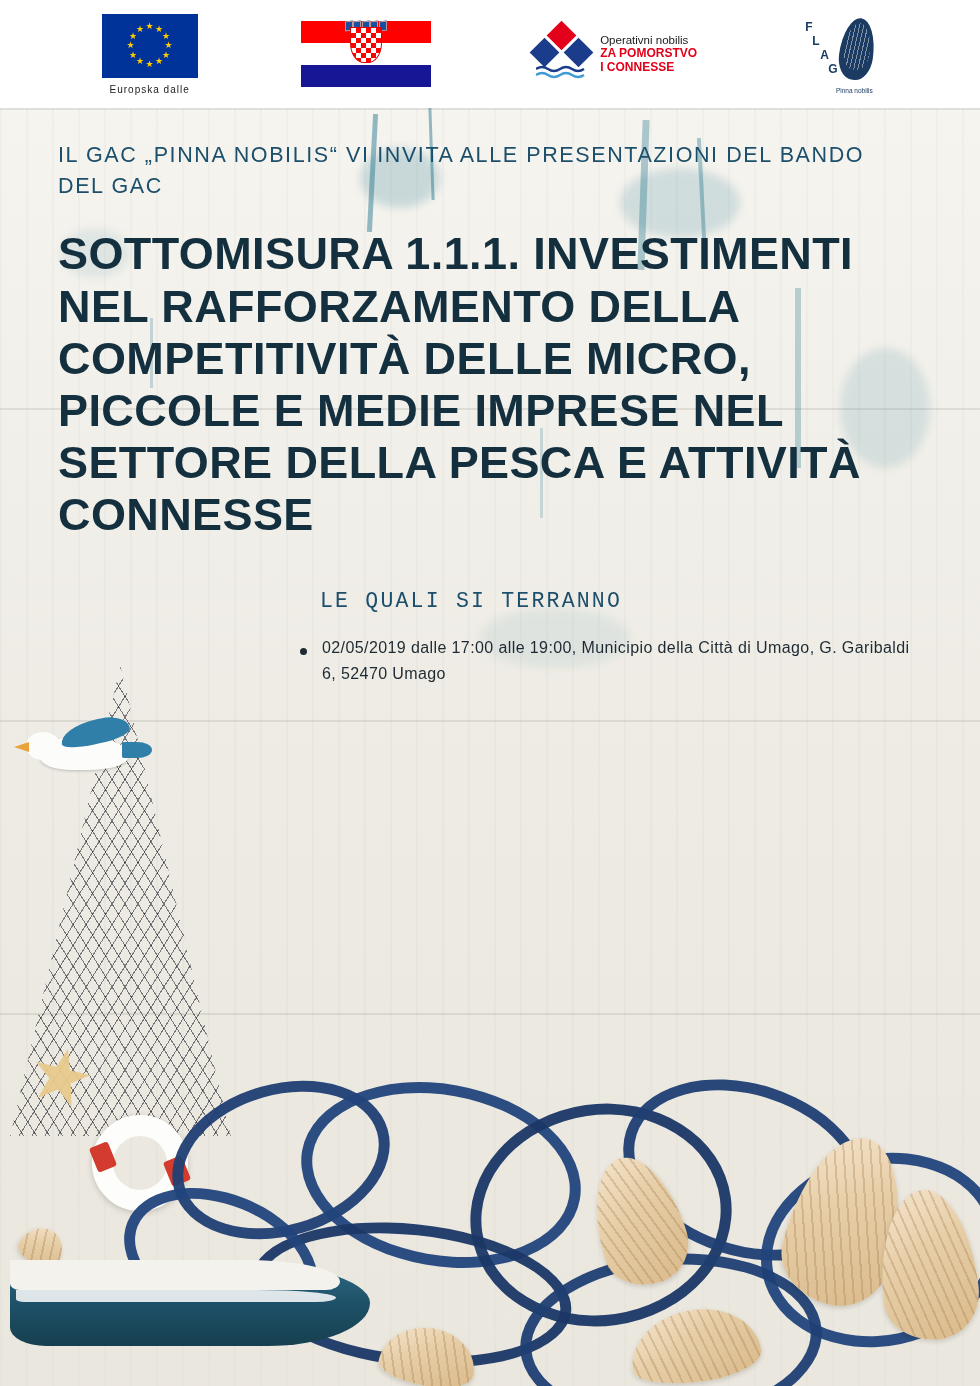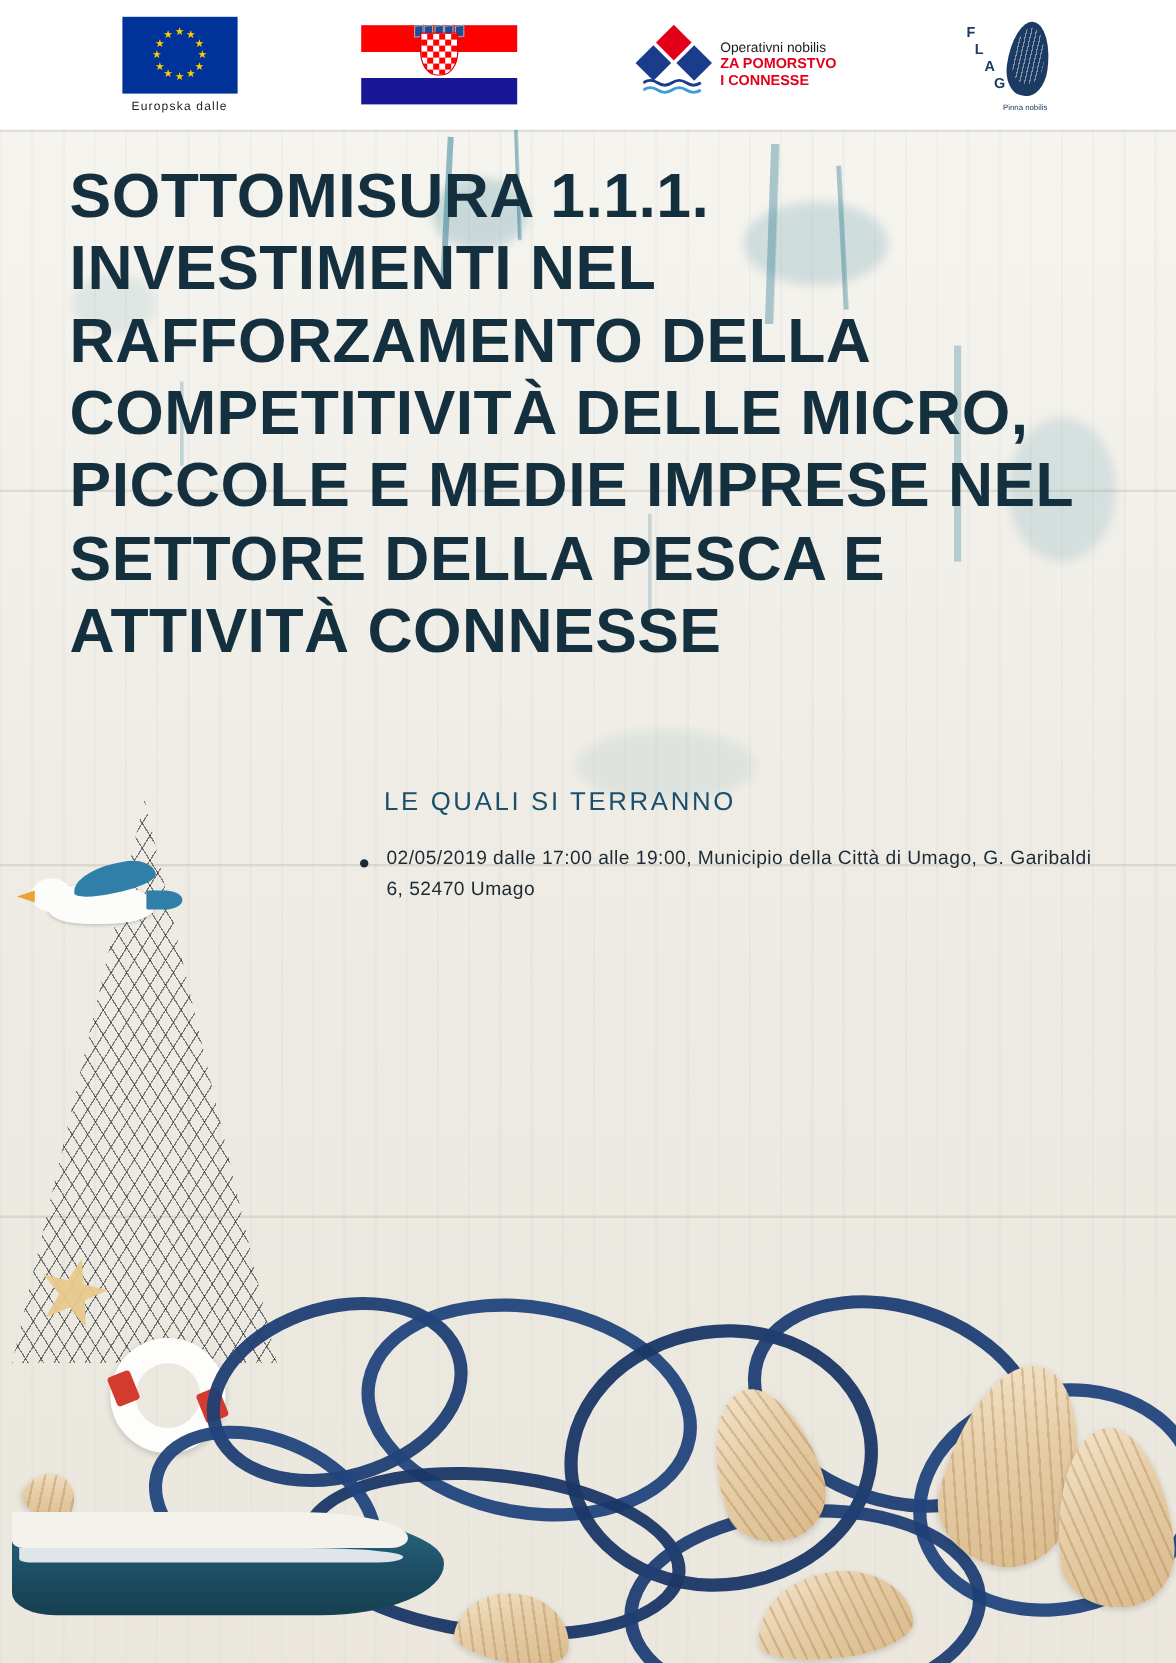--- a/index.html
+++ b/index.html
@@ -389,34 +389,35 @@
     margin-top: 32px;
     font-size: 21.5px;
     letter-spacing: 1.6px;
     color: #1c4f6b;
     line-height: 1.45;
     max-width: 830px;
   }
 
   .headline {
     margin-top: 26px;
-    font-size: 52px;
+    font-size: 45px;
     font-weight: bold;
     line-height: 1.16;
     letter-spacing: 0.4px;
     color: #14303f;
     max-width: 880px;
   }
 
   .subhead {
-    margin-top: 100px;
+    margin-top: 48px;
     margin-left: 262px;
     font-size: 21.5px;
     letter-spacing: 2.2px;
     color: #1c4f6b;
+    font-family: Liberation Mono, monospace;
   }
 
   .events {
     margin-top: 22px;
     margin-left: 240px;
     max-width: 680px;
     list-style: none;
     padding: 0;
   }
   .events li {
@@ -574,20 +575,21 @@
 
       <div class="boat">
         <div class="boat-hull"></div>
         <div class="boat-stripe"></div>
         <div class="boat-deck"></div>
       </div>
     </div>
   </div>
 
   <div class="content">
+    <div class="kicker">IL GAC „PINNA NOBILIS“ VI INVITA ALLE PRESENTAZIONI DEL BANDO DEL GAC</div>
     <h1 class="headline">SOTTOMISURA 1.1.1. INVESTIMENTI NEL RAFFORZAMENTO DELLA COMPETITIVITÀ DELLE MICRO, PICCOLE E MEDIE IMPRESE NEL SETTORE DELLA PESCA E ATTIVITÀ CONNESSE</h1>
     <div class="subhead">LE QUALI SI TERRANNO</div>
     <ul class="events">
       <li>02/05/2019 dalle 17:00 alle 19:00, Municipio della Città di Umago, G. Garibaldi 6, 52470 Umago</li>
     </ul>
   </div>
 
 </div>
 
 </body></html>

